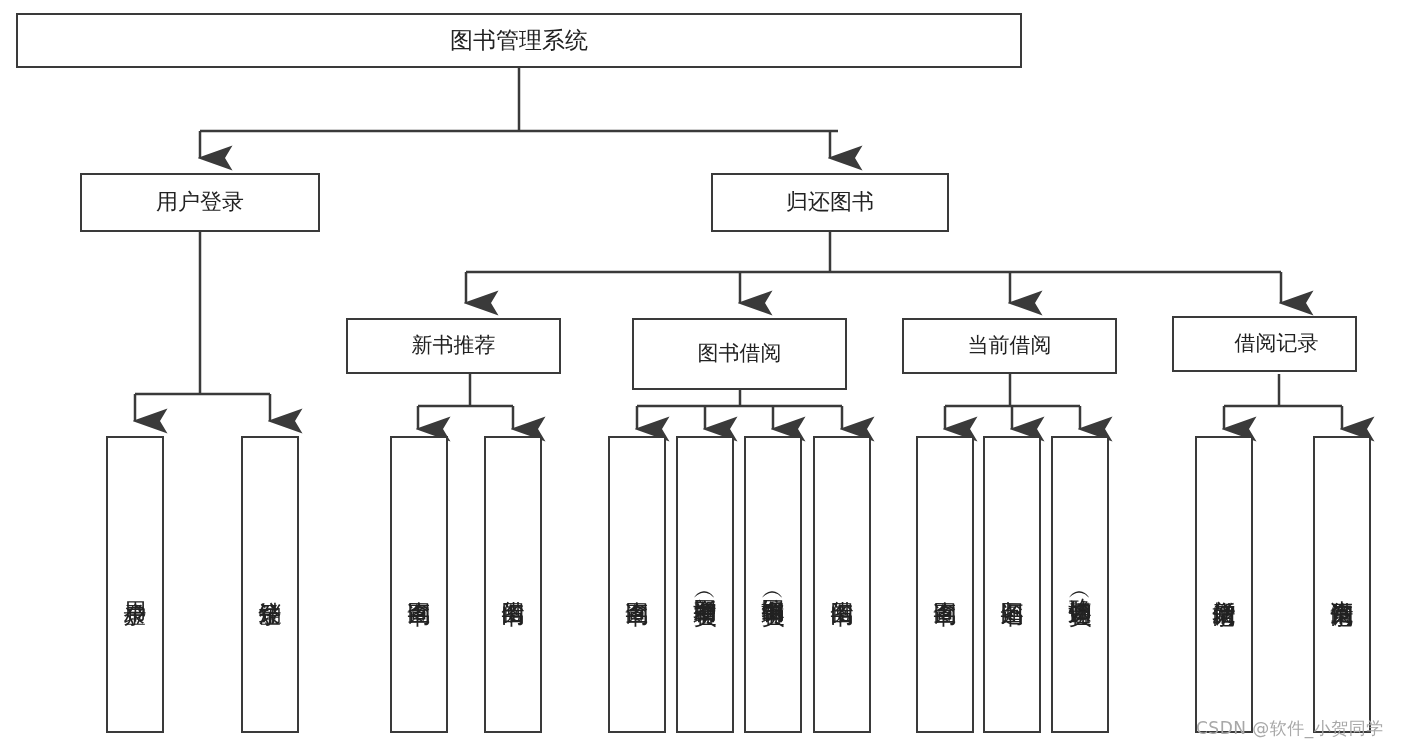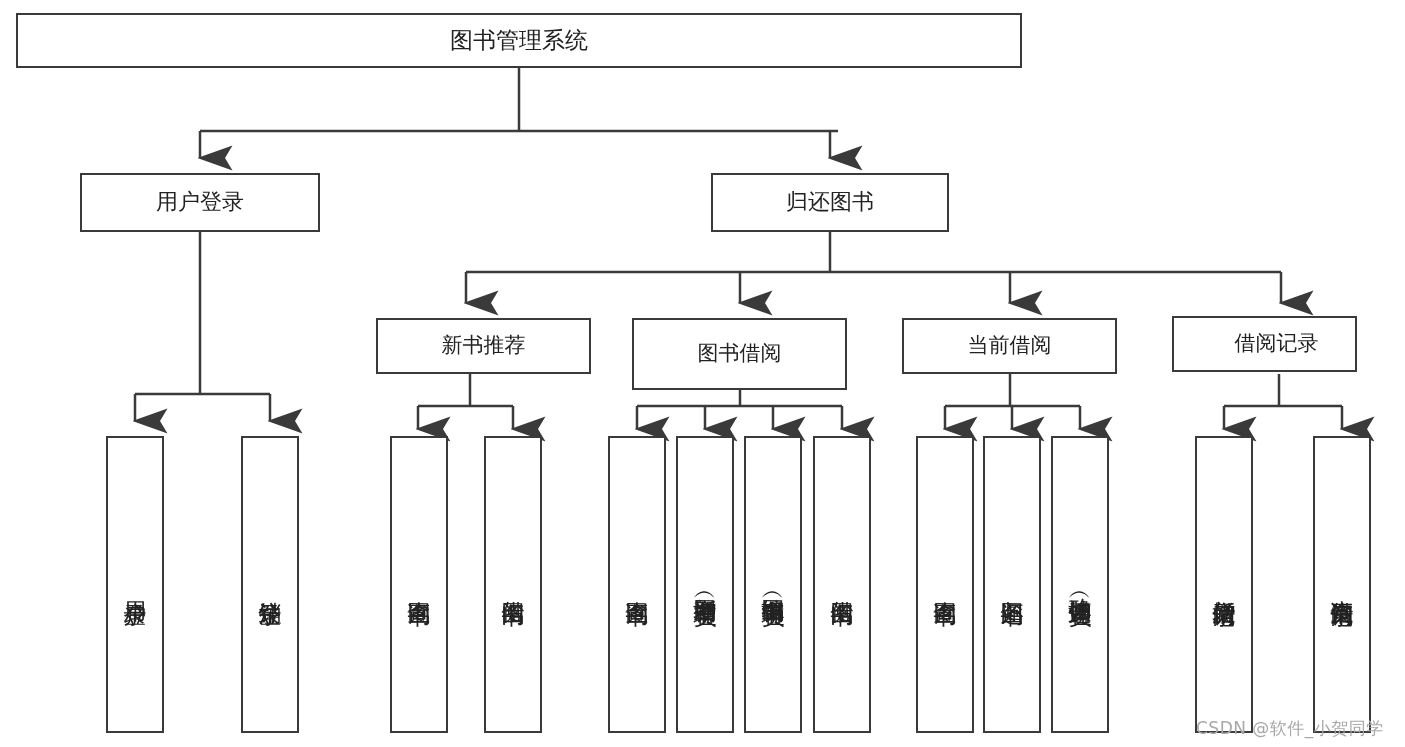--- a/index.html
+++ b/index.html
@@ -122,21 +122,21 @@
     <span class="lbl">图书管理系统</span>
   </div>
 
   <div class="node node-l2" style="left:80px; top:173px; width:240px; height:59px;">
     <span class="lbl">用户登录</span>
   </div>
   <div class="node node-l2" style="left:711px; top:173px; width:238px; height:59px;">
     <span class="lbl">归还图书</span>
   </div>
 
-  <div class="node node-l3" style="left:376px; top:318px; width:215px; height:56px;">
+  <div class="node node-l3" style="left:346px; top:318px; width:215px; height:56px;">
     <span class="lbl">新书推荐</span>
   </div>
   <div class="node node-l3" style="left:632px; top:318px; width:215px; height:72px;">
     <span class="lbl">图书借阅</span>
   </div>
   <div class="node node-l3" style="left:902px; top:318px; width:215px; height:56px;">
     <span class="lbl">当前借阅</span>
   </div>
   <div class="node node-l3" style="left:1172px; top:316px; width:185px; height:56px;padding-left:24px;">
     <span class="lbl">借阅记录</span>

